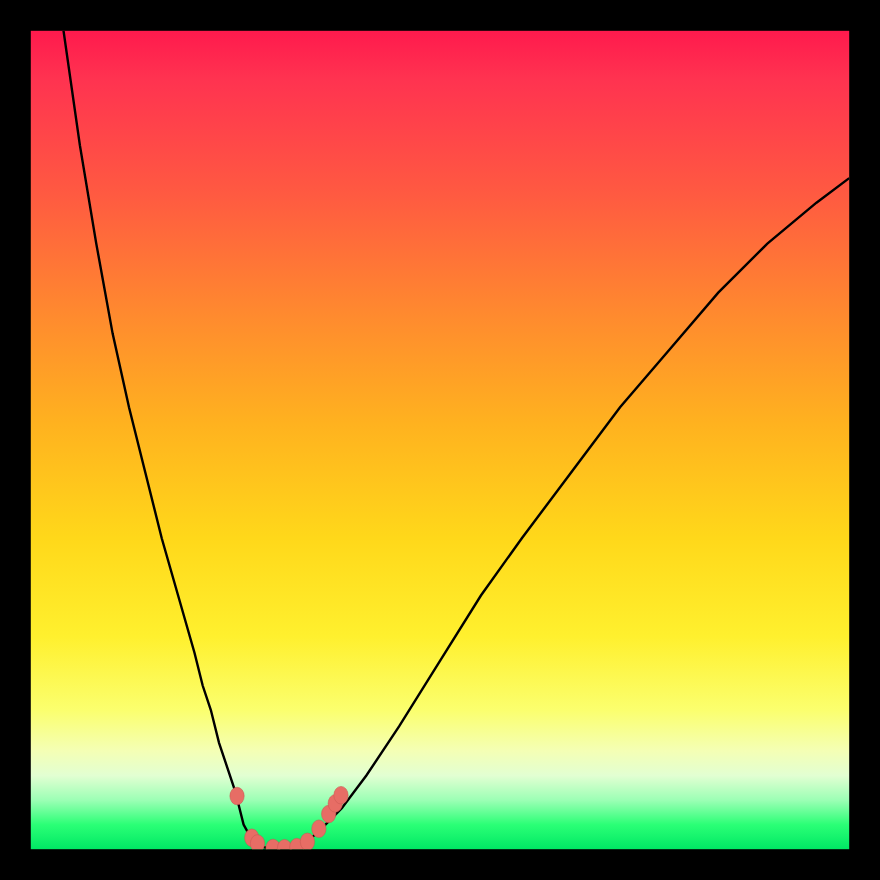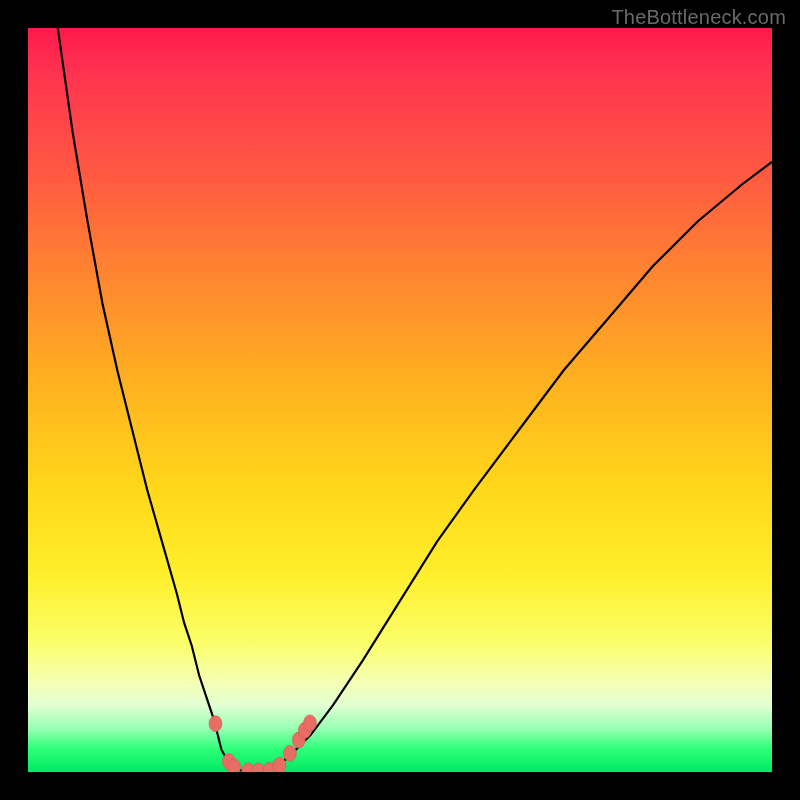--- a/index.html
+++ b/index.html
@@ -74,14 +74,13 @@
           <ellipse cx="230.64" cy="743.11" rx="6.5" ry="8" fill="#e76d65" stroke="#c95a53" stroke-width="0.5"></ellipse>
           <ellipse cx="241.80" cy="742.14" rx="6.5" ry="8" fill="#e76d65" stroke="#c95a53" stroke-width="0.5"></ellipse>
           <ellipse cx="251.47" cy="737.30" rx="6.5" ry="8" fill="#e76d65" stroke="#c95a53" stroke-width="0.5"></ellipse>
           <ellipse cx="261.89" cy="725.40" rx="6.5" ry="8" fill="#e76d65" stroke="#c95a53" stroke-width="0.5"></ellipse>
           <ellipse cx="270.82" cy="712.01" rx="6.5" ry="8" fill="#e76d65" stroke="#c95a53" stroke-width="0.5"></ellipse>
           <ellipse cx="276.77" cy="702.34" rx="6.5" ry="8" fill="#e76d65" stroke="#c95a53" stroke-width="0.5"></ellipse>
           <ellipse cx="281.98" cy="694.90" rx="6.5" ry="8" fill="#e76d65" stroke="#c95a53" stroke-width="0.5"></ellipse>
         </g>
     </svg>
   </div>
-  <div class="watermark">TheBottleneck.com</div>
 </div>
 
 </body></html>

